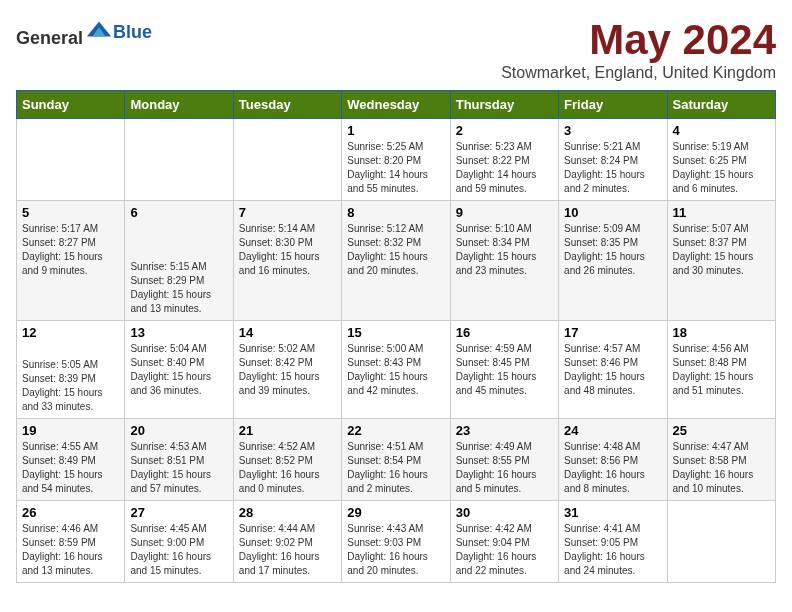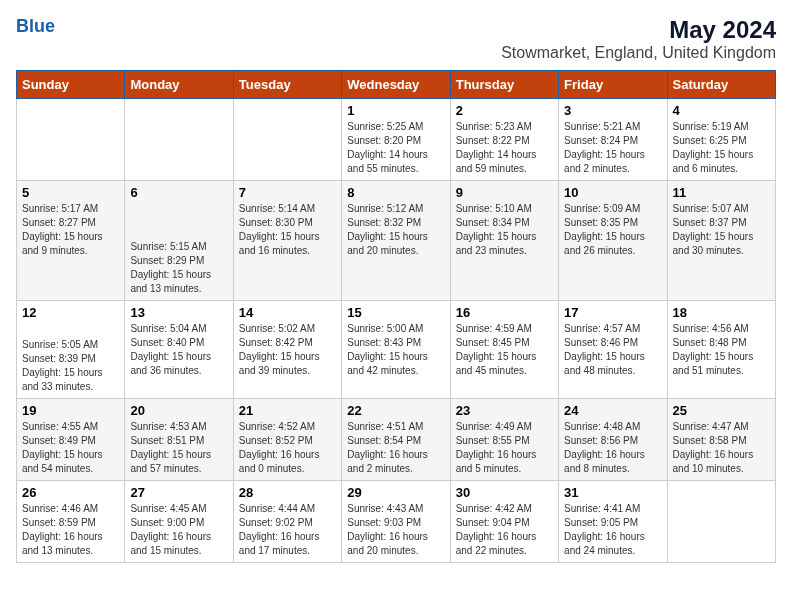--- a/index.html
+++ b/index.html
@@ -32,35 +32,35 @@
     }
     .logo-icon {
       width: 28px;
       height: 28px;
       margin-left: 2px;
     }
     .title-block {
       text-align: right;
     }
     .month-title {
-      font-size: 24px;
+      font-size: 42px;
       font-weight: bold;
-      color: #0f172a;
+      color: #7f1d1d;
     }
     .location-title {
       font-size: 16px;
       color: #444;
     }
     .calendar {
       width: 100%;
       border-collapse: collapse;
       font-size: 11px;
     }
     .calendar th {
-      background-color: #c2410c;
+      background-color: #4d7c0f;
       color: #fff;
       text-align: left;
       padding: 6px 5px;
       font-size: 13px;
       border: 1px solid #1a5fa8;
     }
     .calendar td {
       border: 1px solid #ccc;
       vertical-align: top;
       padding: 4px 5px;
@@ -84,20 +84,26 @@
     }
     .empty-cell {
       background: #fff !important;
     }
   </style>
 </head>
 <body>
 
 <div class="header">
   <div class="logo">
+    <div>
+      <span class="logo-text-general">General</span><svg class="logo-icon" viewBox="0 0 30 30">
+        <polygon points="2,22 15,6 28,22" fill="#1a5fa8"></polygon>
+        <polygon points="8,22 15,12 22,22" fill="#4a9fd4"></polygon>
+      </svg>
+    </div>
     <div>
       <span class="logo-text-blue">Blue</span>
     </div>
   </div>
   <div class="title-block">
     <div class="month-title">May 2024</div>
     <div class="location-title">Stowmarket, England, United Kingdom</div>
   </div>
 </div>
 

